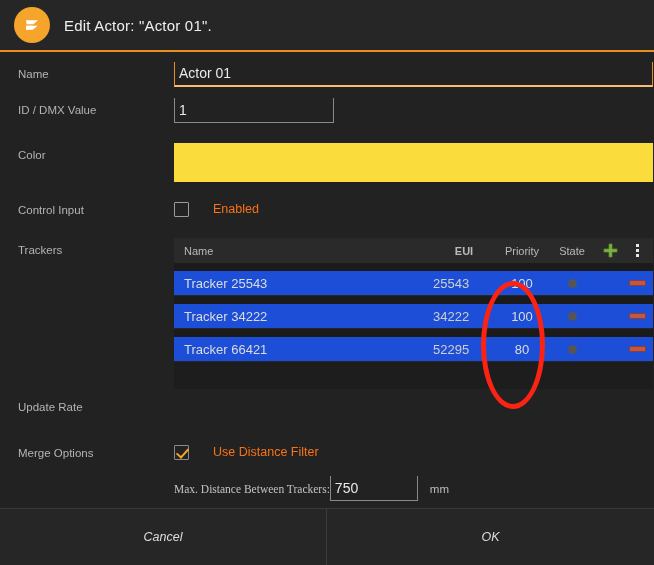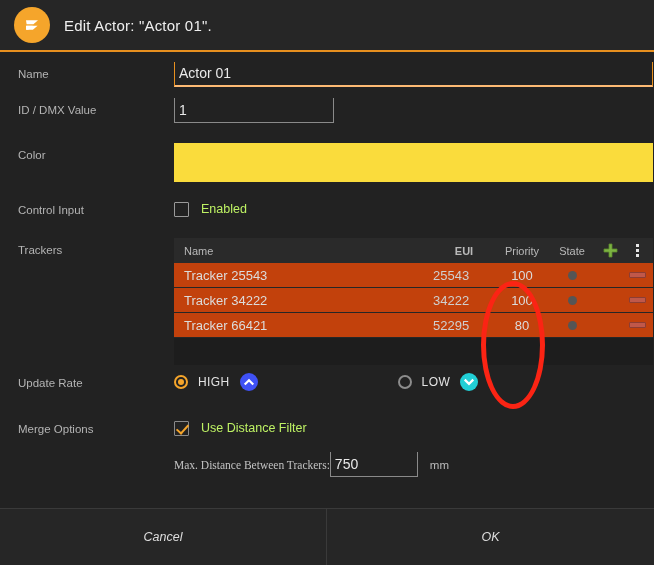--- a/index.html
+++ b/index.html
@@ -142,23 +142,23 @@
     position: absolute;
     left: 3.5px;
     top: 0px;
     width: 5px;
     height: 10px;
     border: solid #f5a52b;
     border-width: 0 2.6px 2.6px 0;
     transform: rotate(42deg);
   }
   .chk-label {
-    margin-left: 12px;
+    margin-left: 24px;
     font-size: 12.5px;
-    color: #bef264;
+    color: #f97316;
   }
   .field-control { height: 40px; }
 
   
   .field-trackers { }
   .table {
     width: 479px;
     background: #1b1b1b;
   }
   .thead {
@@ -180,21 +180,22 @@
 
   .trow {
     display: flex;
     align-items: center;
     height: 25px;
     font-size: 13px;
     color: #dcdcdc;
     padding: 0 4px 0 10px;
     box-sizing: border-box;
     border-bottom: 1px solid #262626;
-    background: #c2410c;
+    background: #1d4ed8;
+    margin-top: 8px;
   }
   .trow:first-of-type { border-top: 1px solid #262626; }
   .td-name { flex: 1 1 auto; }
   .td-eui  { width: 62px; flex: none; color: #cfcfcf; font-size: 13px;}
   .td-pri  { width: 54px; flex: none; text-align: center; font-size: 13px;}
   .td-state{ width: 46px; flex: none; display: flex; justify-content: center; }
   .td-add  { width: 30px; flex: none; }
   .td-rem  { width: 24px; flex: none; display:flex; justify-content:center;}
   .state-dot {
     width: 9px; height: 9px; border-radius: 50%;
@@ -424,42 +425,20 @@
               </div>
           </div>
 
           <div class="table-filler"></div>
         </div>
       </div>
     </div>
 
     <div class="row field-update">
       <div class="row-label">Update Rate</div>
-      <div class="row-field">
-        <div class="radio-line">
-          <div class="radio-group">
-            <span class="radio selected"></span>
-            <span class="radio-label">HIGH</span>
-            <span class="badge up">
-              <svg width="12" height="12" viewBox="0 0 12 12" aria-hidden="true">
-                <path d="M2.5 7.8 L6 4.3 L9.5 7.8" stroke="#ffffff" stroke-width="2.2" fill="none" stroke-linecap="square"></path>
-              </svg>
-            </span>
-          </div>
-          <div class="radio-group low">
-            <span class="radio"></span>
-            <span class="radio-label">LOW</span>
-            <span class="badge down">
-              <svg width="12" height="12" viewBox="0 0 12 12" aria-hidden="true">
-                <path d="M2.5 4.4 L6 7.9 L9.5 4.4" stroke="#ffffff" stroke-width="2.2" fill="none" stroke-linecap="square"></path>
-              </svg>
-            </span>
-          </div>
-        </div>
-      </div>
     </div>
 
     <div class="row field-merge">
       <div class="row-label">Merge Options</div>
       <div class="row-field">
         <div class="chk-line">
           <span class="chk-box checked"></span>
           <span class="chk-label">Use Distance Filter</span>
         </div>
         <div class="dist-line">

